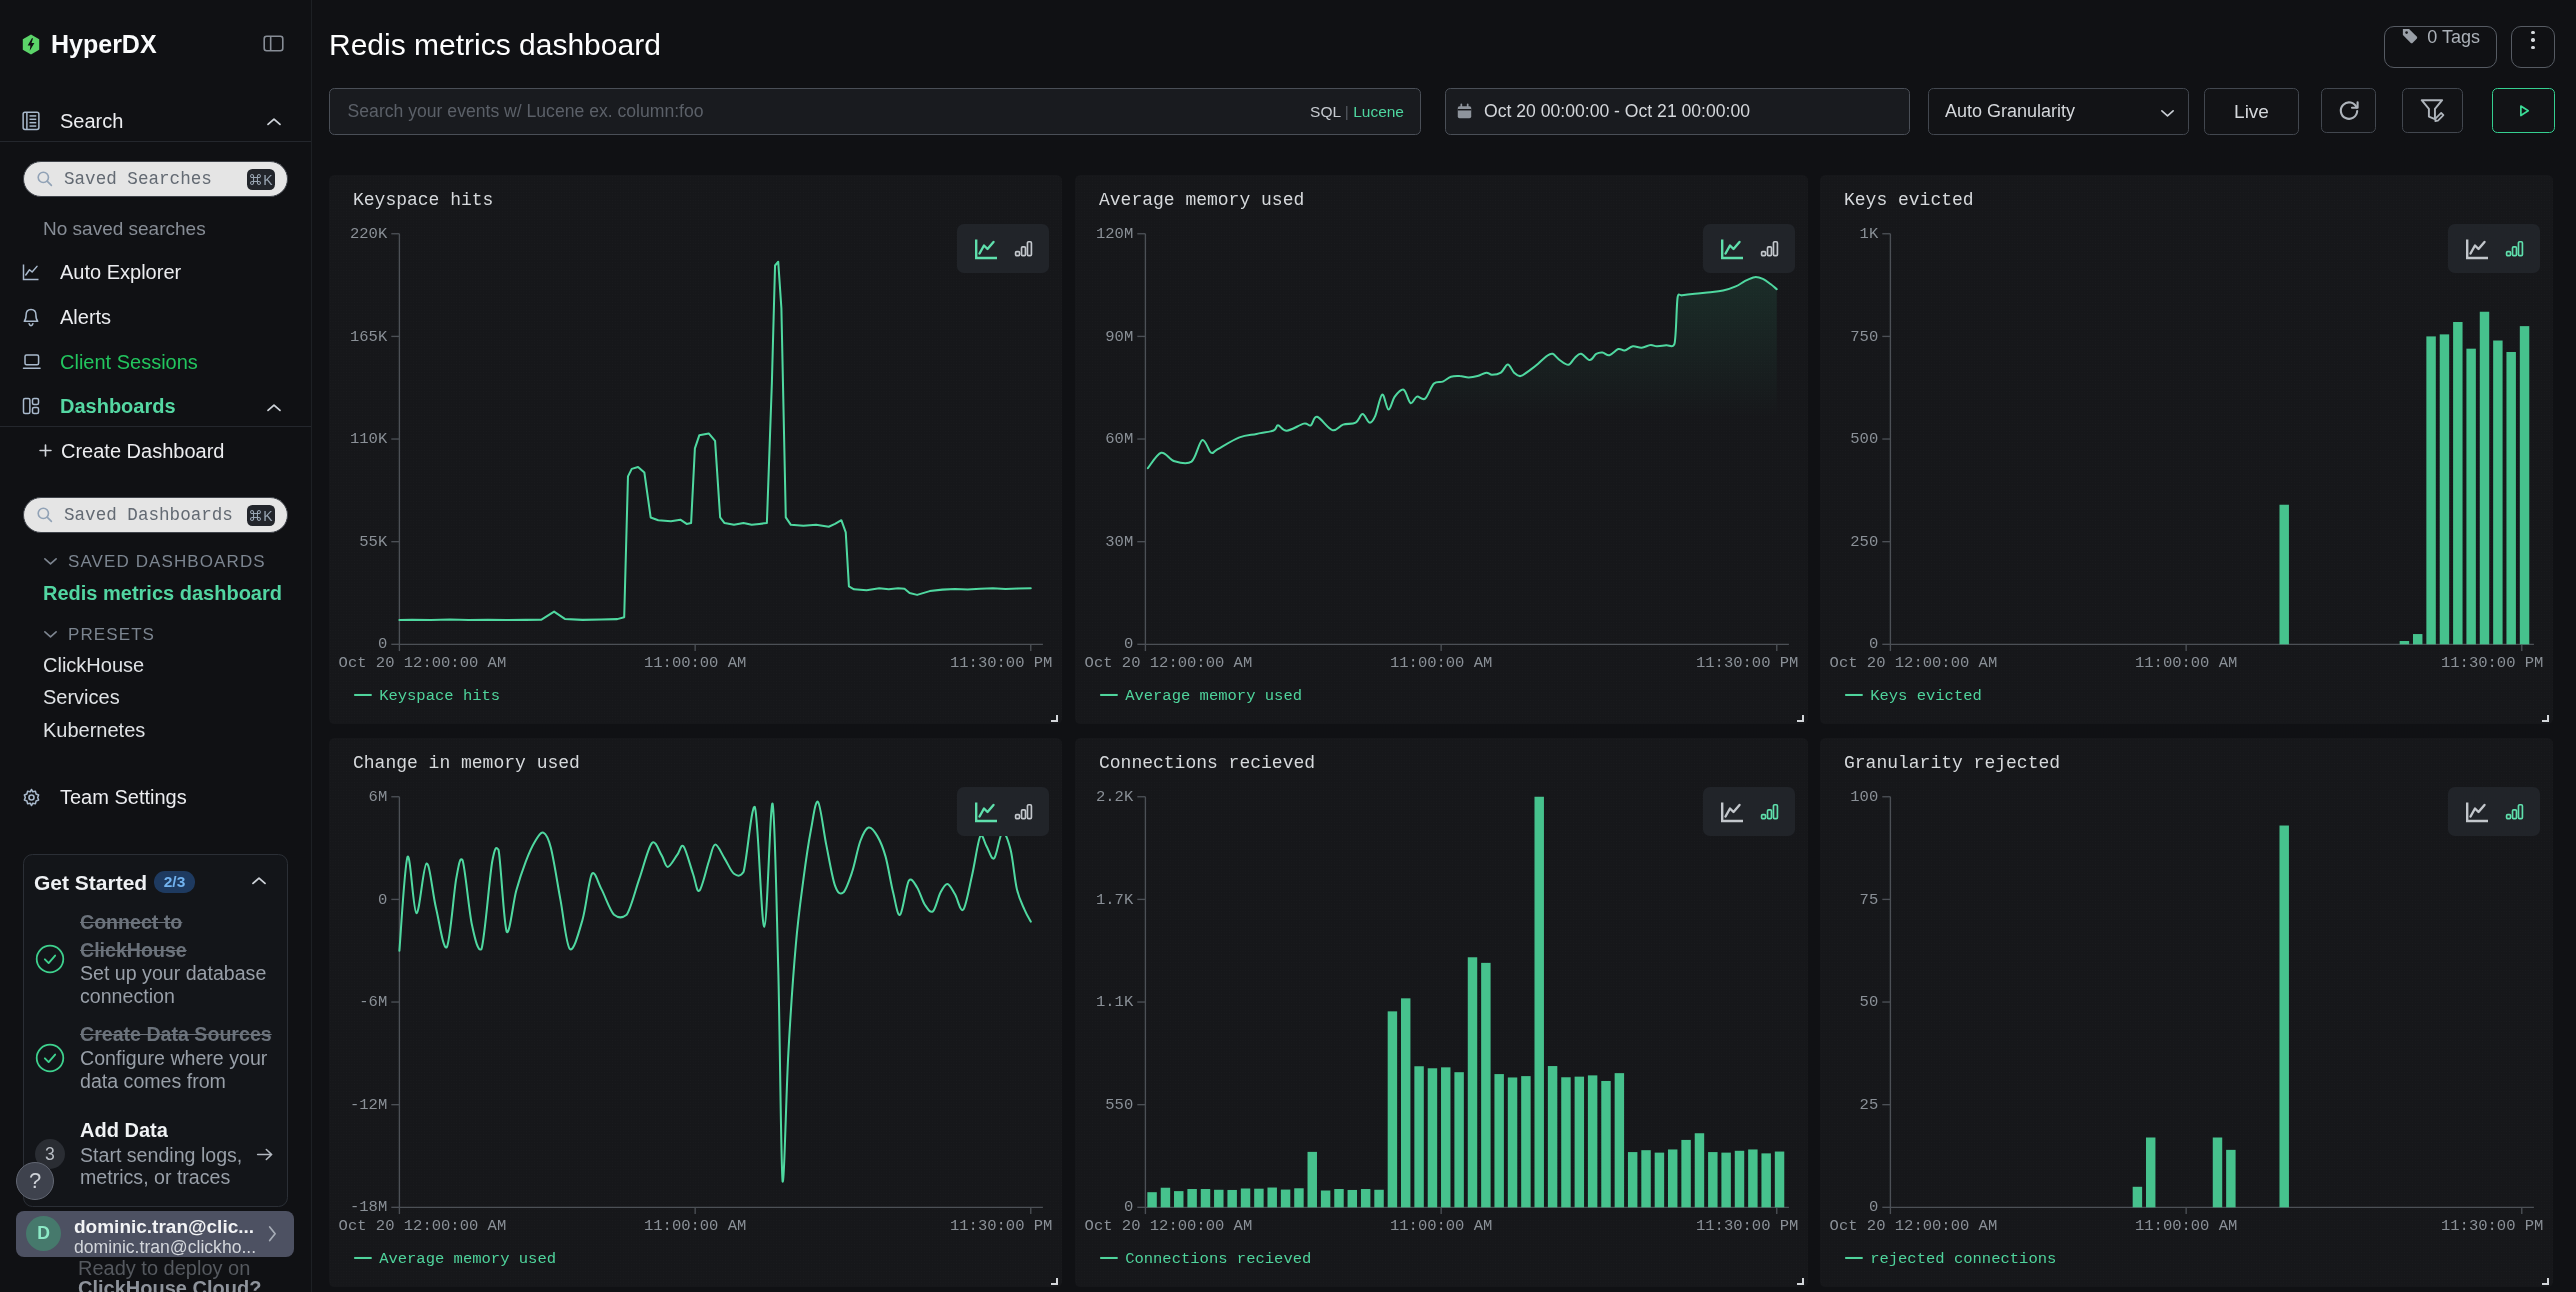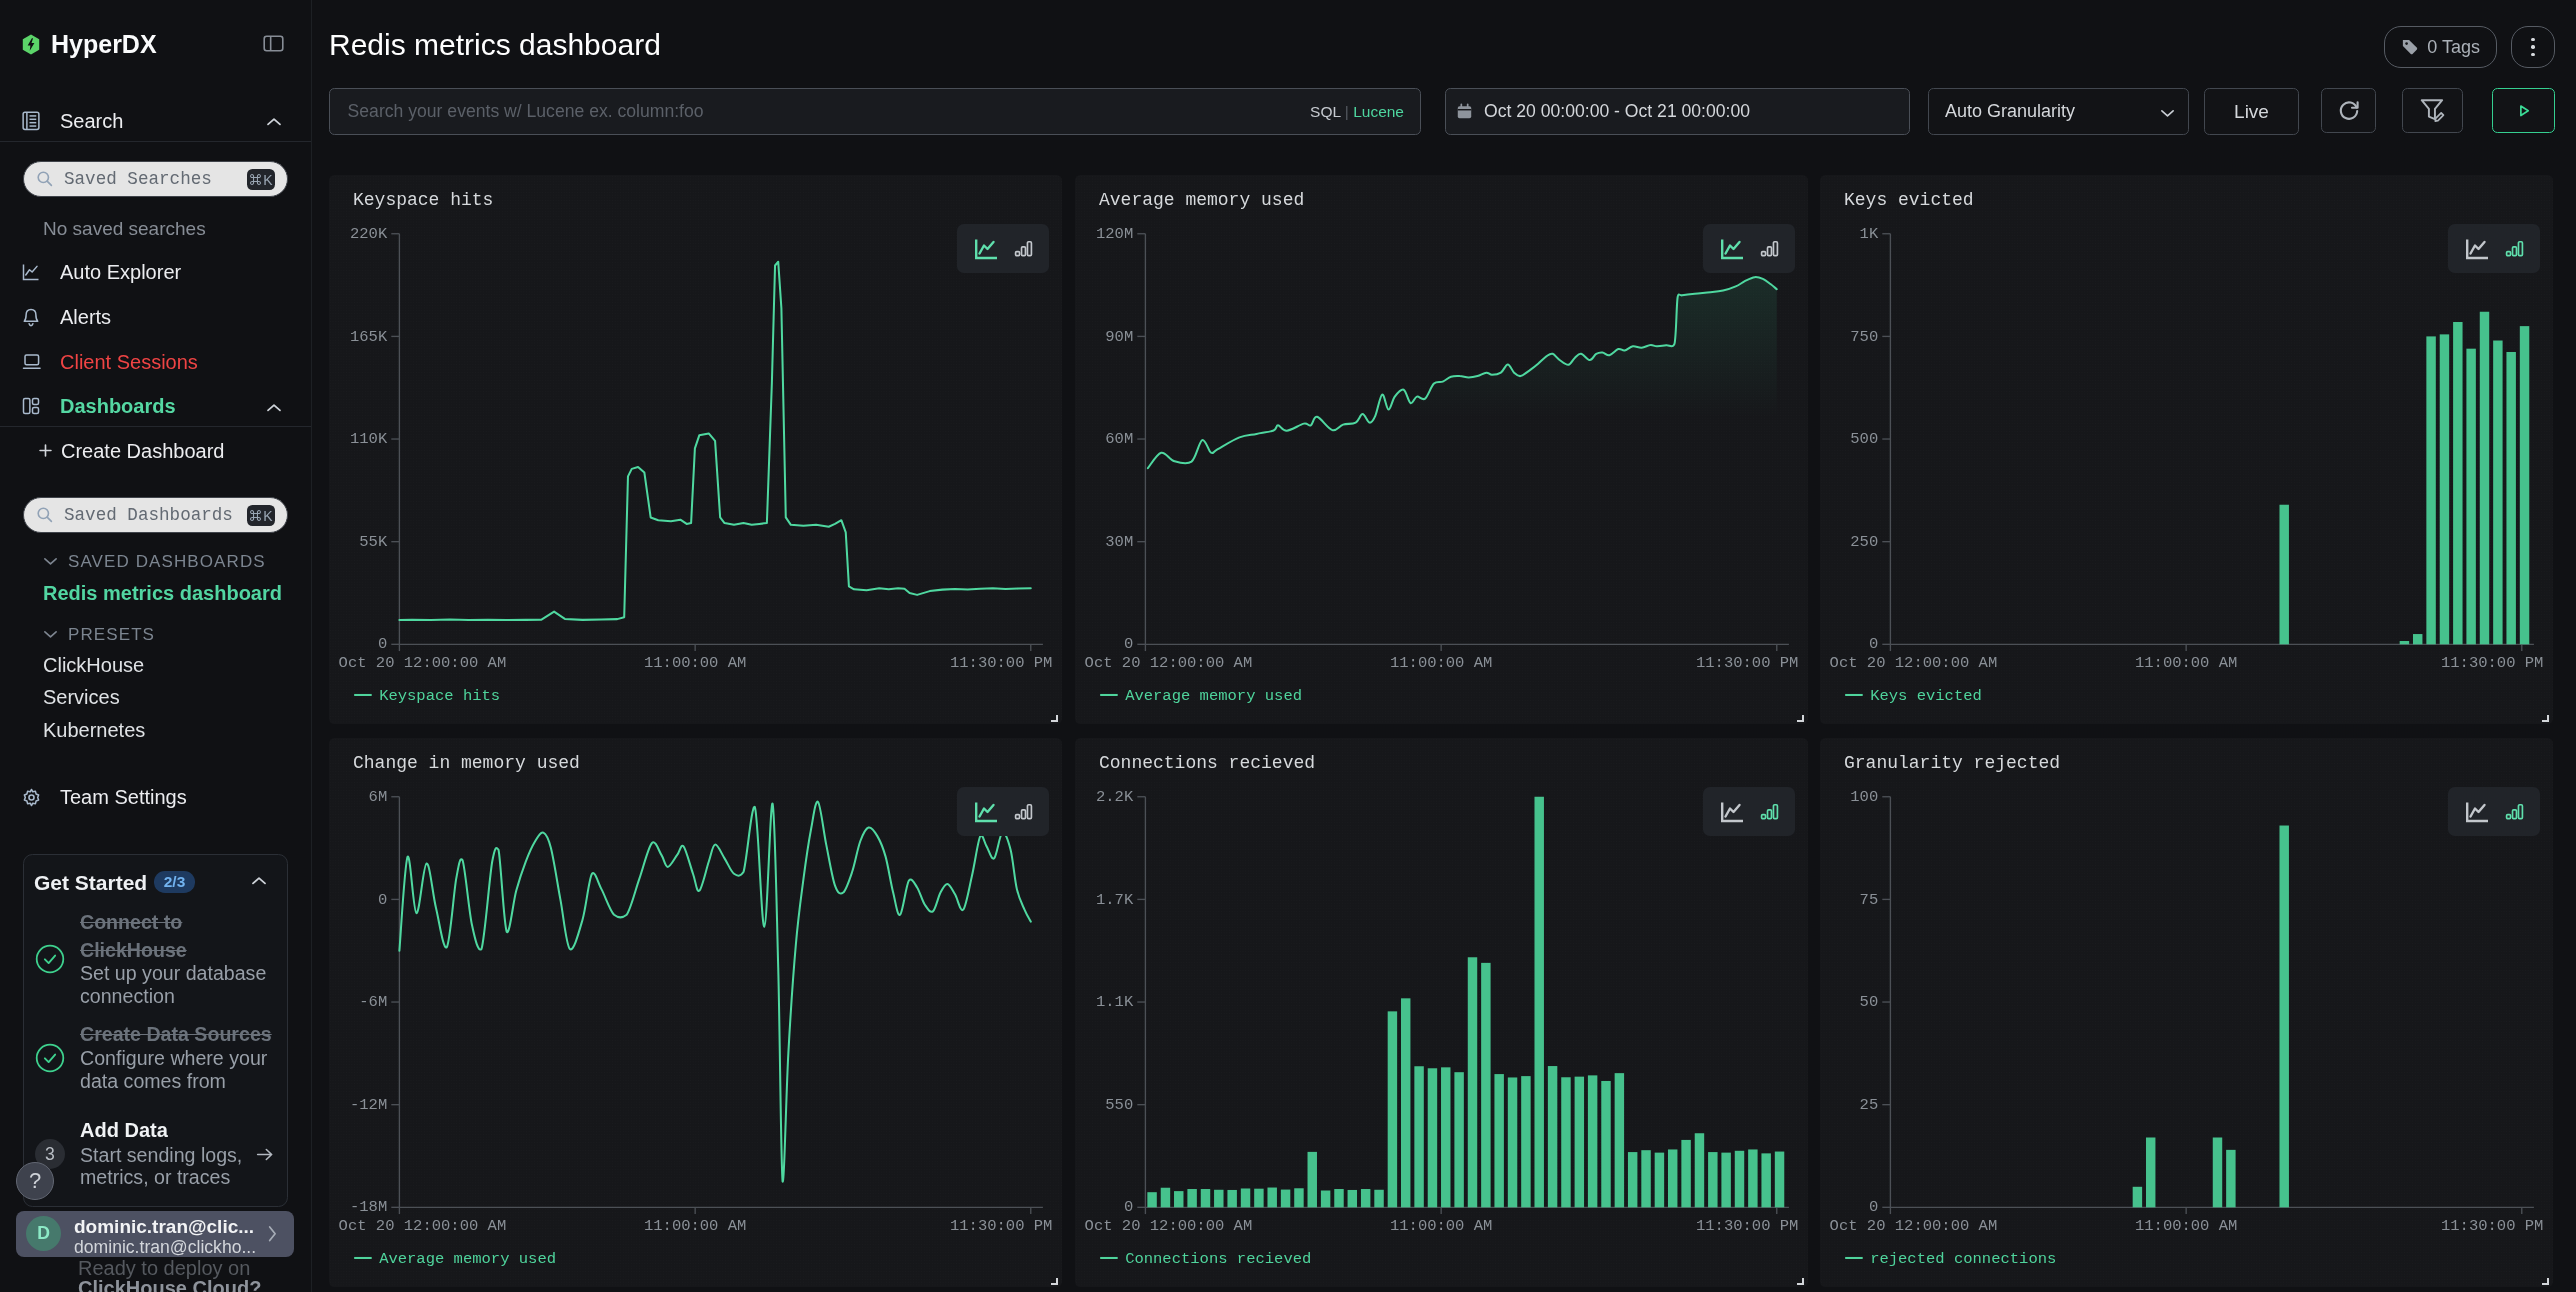--- a/index.html
+++ b/index.html
@@ -16,21 +16,21 @@
 .kbadge{position:absolute;right:12px;top:6.8px;width:28px;height:21.6px;background:#22252b;border-radius:5.4px;display:flex;align-items:center;justify-content:center;gap:0.7px;color:#9aa6b4;font-size:14px}
 .seclbl{position:absolute;left:68px;font-size:17px;letter-spacing:1.1px;color:#7c8590}
 .secchev{position:absolute;left:43px}
 .panel{position:absolute;width:733px;height:549px;background:#16171a;border-radius:5.4px;
  background-image:radial-gradient(rgba(255,255,255,0.018) 0.7px,transparent 0.7px);background-size:2.7px 2.7px}
 .ptitle{position:absolute;left:24px;top:15px;font-size:18px;color:#d6d9dc;font-family:"Liberation Mono",monospace}
 .toggle{position:absolute;top:49px;right:13px;width:92px;height:49px;background:#212429;border-radius:6.8px;display:flex;align-items:center;justify-content:space-evenly}
 .axlbl{font-family:"Liberation Mono",monospace;font-size:23px;fill:#8a9097}
 .leg{font-family:"Liberation Mono",monospace;font-size:23px;fill:#4fd49c}
 .rsz{position:absolute;right:4px;bottom:2px;width:7.4px;height:7.4px;border-right:2px solid #d3d6da;border-bottom:2px solid #d3d6da}
-.btn{position:absolute;border:1.4px solid #565b63;border-radius:17px;display:flex;align-items:center;justify-content:center;background:transparent}
+.btn{position:absolute;border:1.4px solid #565b63;border-radius:10px;display:flex;align-items:flex-start;justify-content:center;background:transparent}
 .ctl{position:absolute;height:47px;border:1.4px solid #42474f;border-radius:5.4px;background:#121316;display:flex;align-items:center}
 .gs{position:absolute;left:23px;top:854px;width:265px;height:353px;border:1.4px solid #2b2f36;border-radius:9.5px;background:#131519}
 .gtitle{font-weight:bold;font-size:21px;color:#eef0f3}
 .strike{text-decoration:line-through;color:#6b727b;font-weight:bold;font-size:19.6px}
 .gdesc{color:#989fa8;font-size:19.6px}
 
 </style></head><body>
 <div id="sidebar">
     <div class="abs" style="left:21.6px;top:34px"><svg width="18" height="21" viewBox="0 0 27 31">
         <path d="M13.5,0.5 L25.8,7.6 V23.4 L13.5,30.5 L1.2,23.4 V7.6 Z" fill="#5bd469"></path>
@@ -72,21 +72,21 @@
     <div class="abs" style="left:60px;top:261px;font-size:20px;color:#ecedf0">Auto Explorer</div>
     <div class="abs" style="left:21.6px;top:308px"><svg width="18" height="19.6" viewBox="0 0 24 26">
         <path d="M12,2 C8,2 5.5,5 5.5,9 C5.5,15 3,17.5 3,17.5 H21 C21,17.5 18.5,15 18.5,9 C18.5,5 16,2 12,2 Z" fill="none" stroke="#a9bacd" stroke-width="2" stroke-linejoin="round"></path>
         <path d="M9.5,21 C10,22.7 11,23.5 12,23.5 C13,23.5 14,22.7 14.5,21" fill="none" stroke="#a9bacd" stroke-width="2" stroke-linecap="round"></path>
       </svg></div>
     <div class="abs" style="left:60px;top:306px;font-size:20px;color:#ecedf0">Alerts</div>
     <div class="abs" style="left:21.6px;top:353px"><svg width="19.6" height="17.6" viewBox="0 0 26 22">
         <rect x="4" y="2" width="18" height="13" rx="2" fill="none" stroke="#a9bacd" stroke-width="2"></rect>
         <path d="M2,19.5 H24" stroke="#a9bacd" stroke-width="2" stroke-linecap="round"></path>
       </svg></div>
-    <div class="abs" style="left:60px;top:351px;font-size:20px;color:#ef4444">Client Sessions</div>
+    <div class="abs" style="left:60px;top:351px;font-size:20px;color:#22c55e">Client Sessions</div>
     <div class="abs" style="left:21.6px;top:397px"><svg width="18" height="18" viewBox="0 0 24 24">
         <rect x="2" y="2" width="8.5" height="20" rx="2" fill="none" stroke="#a9bacd" stroke-width="2"></rect>
         <rect x="14" y="2" width="8" height="8" rx="2" fill="none" stroke="#a9bacd" stroke-width="2"></rect>
         <rect x="14" y="14" width="8" height="8" rx="2" fill="none" stroke="#a9bacd" stroke-width="2"></rect>
       </svg></div>
     <div class="abs" style="left:60px;top:395px;font-size:20px;color:#55d8a3;font-weight:bold">Dashboards</div>
     <div class="schev" style="top:402px"><svg width="16" height="9.5" viewBox="0 0 24 14">
         <path d="M3,11 L12,3 L21,11" fill="none" stroke="#ced3d9" stroke-width="2.6" stroke-linecap="round" stroke-linejoin="round"></path>
       </svg></div>
     <div class="divider" style="top:426px"></div>

